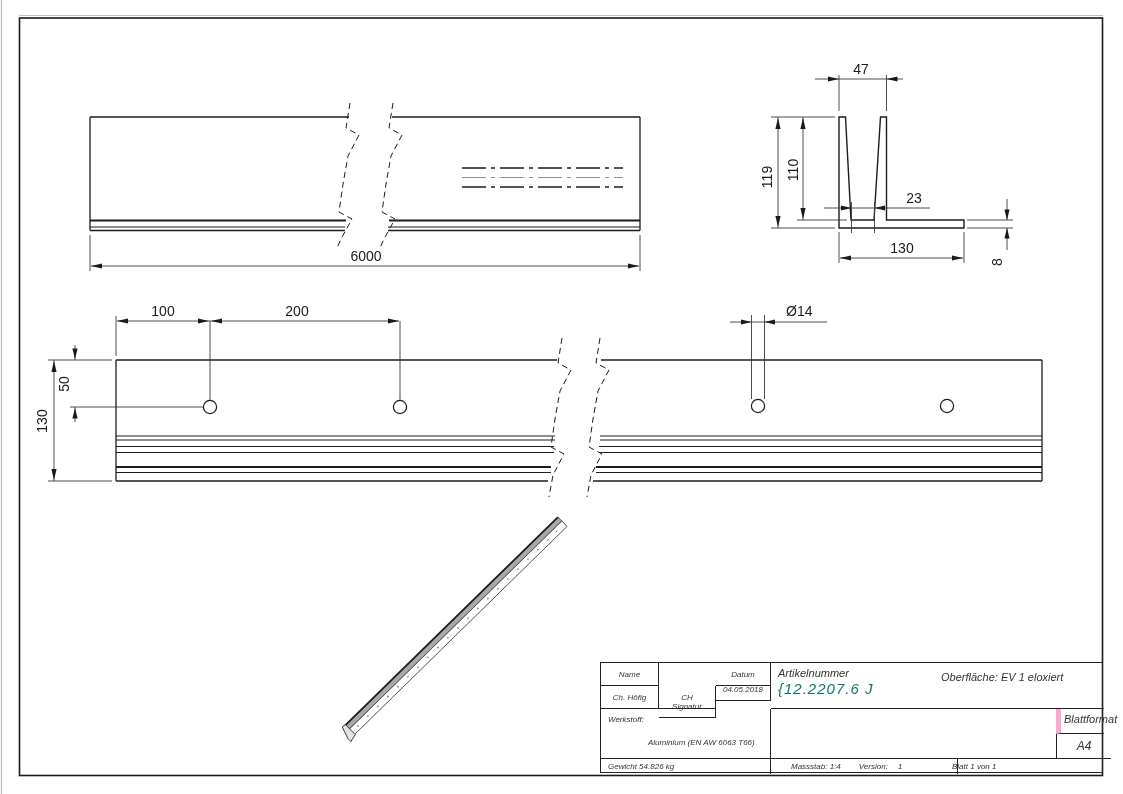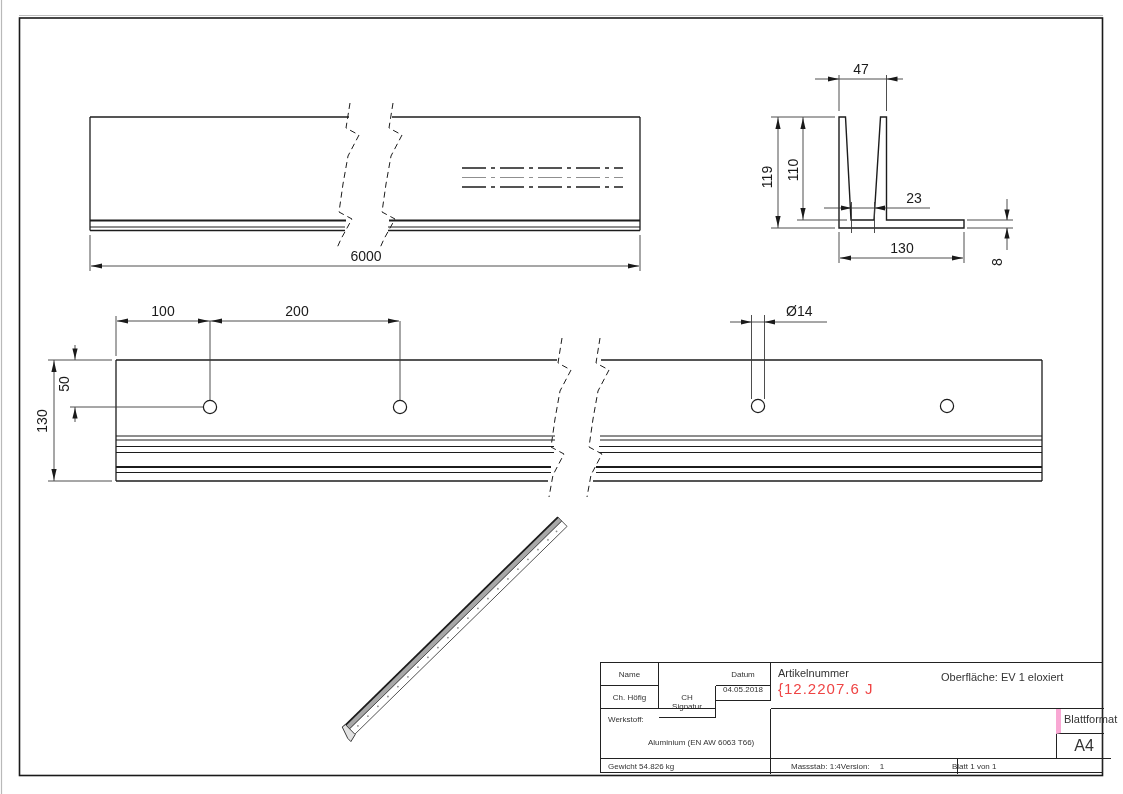--- a/index.html
+++ b/index.html
@@ -2,26 +2,26 @@
 <html><head>
 <meta charset="utf-8">
 <style>
   html,body{margin:0;padding:0;background:#ffffff;}
   #stage{position:relative;width:1123px;height:794px;background:#fff;overflow:hidden;
          font-family:"Liberation Sans",sans-serif;color:#222;}
   #linework{position:absolute;left:0;top:0;}
   
   #titleblock{position:absolute;left:600px;top:662px;width:503px;height:111px;
               border:1.4px solid #222;box-sizing:border-box;font-size:8px;color:#333;}
-  .cell{position:absolute;box-sizing:border-box;}
+  .cell{position:absolute;box-sizing:border-box;font-style:italic;}
   .br{border-right:1px solid #222;}
   .bb{border-bottom:1px solid #222;}
   .ctr{display:flex;align-items:center;justify-content:center;text-align:center;}
   .lft{display:flex;align-items:center;padding-left:7px;}
-  .artnr{font-size:15px;letter-spacing:1px;color:#ef4444;}
+  .artnr{font-size:15px;letter-spacing:1px;color:#0f766e;}
   .tinylabel{font-size:11px;}
   svg text{font-family:"Liberation Sans",sans-serif;fill:#1a1a1a;}
   .dim{font-size:14px;}
 </style>
 </head>
 <body>
 
 <div id="stage">
 
 <svg id="linework" width="1123" height="794" viewBox="0 0 1123 794">
@@ -241,24 +241,24 @@
     <div class="cell br bb ctr" style="left:115px;top:15px;width:55px;height:23px;">04.05.2018</div>
 
     <div class="cell br bb" style="left:0;top:46px;width:170px;height:50px;">
       <div style="position:absolute;left:7px;top:6px;">Werkstoff:</div>
       <div style="position:absolute;left:7px;top:29px;margin-left:40px;">Aluminium (EN AW 6063 T66)</div>
     </div>
     <div class="cell bb" style="left:170px;top:46px;width:285px;height:50px;"></div>
     <div class="cell bb" style="left:455px;top:46px;width:48px;height:25px;border-left:5px solid #f9a8d4;">
       <div class="tinylabel" style="position:absolute;left:3px;top:4px;">Blattformat</div>
     </div>
-    <div class="cell bb ctr" style="left:455px;top:71px;width:55px;height:25px;border-left:1px solid #222;font-size:16px;">A4</div>
+    <div class="cell bb ctr" style="left:455px;top:71px;width:55px;height:25px;border-left:1px solid #222;font-size:12px;">A4</div>
 
     <div class="cell br lft" style="left:0;top:96px;width:170px;height:15px;">Gewicht 54.826 kg</div>
     <div class="cell br lft" style="left:183px;top:96px;width:174px;height:15px;">
       <span>Massstab: 1:4</span>
-      <span style="margin-left:0;">Version:</span>
+      <span style="margin-left:18px;">Version:</span>
       <span style="margin-left:10px;">1</span>
     </div>
     <div class="cell lft" style="left:344px;top:96px;width:159px;height:15px;">Blatt 1 von 1</div>
   </div>
 
 </div>
 
 </body></html>

